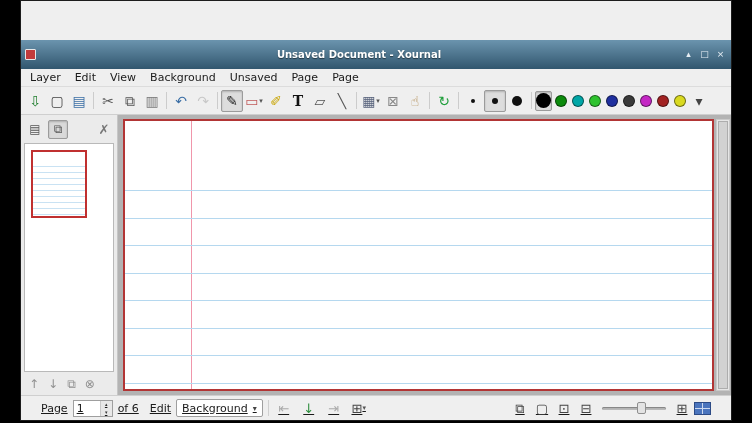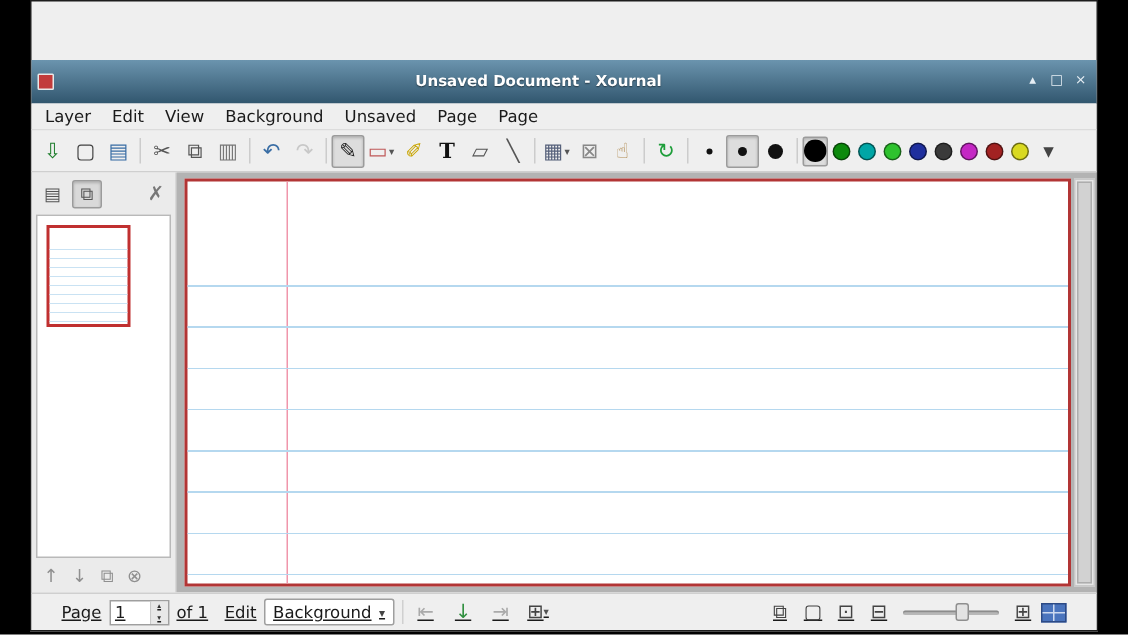--- a/index.html
+++ b/index.html
@@ -255,21 +255,21 @@
 
   <div class="statusbar">
     <span class="slabel">Page</span>
     <span class="spin">
       <span class="spin-val">1</span>
       <span class="spin-btns">
         <span class="spin-btn">▴</span>
         <span class="spin-btn">▾</span>
       </span>
     </span>
-    <span class="slabel">of 1</span>
+    <span class="slabel">of 6</span>
     <span class="slabel" style="margin-left:6px;">Edit</span>
     <span class="combo">
       <span>Background</span>
       <span class="combo-arrow">▾</span>
     </span>
     <span class="ssep"></span>
     <span class="sbtn disabled">⇤</span>
     <span class="sbtn green">↓</span>
     <span class="sbtn disabled">⇥</span>
     <span class="sbtn">

